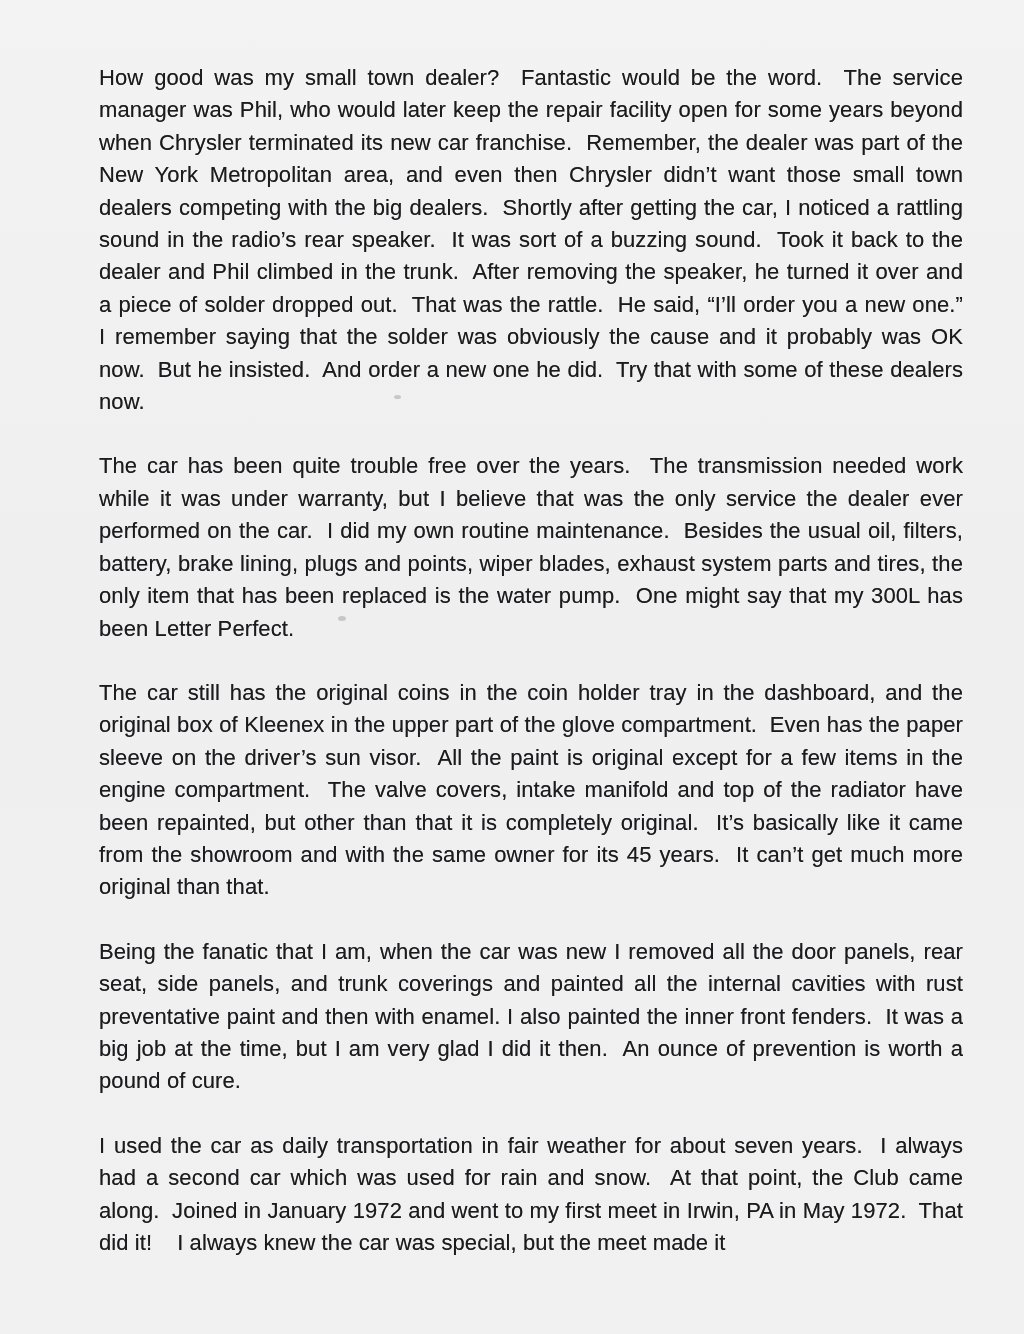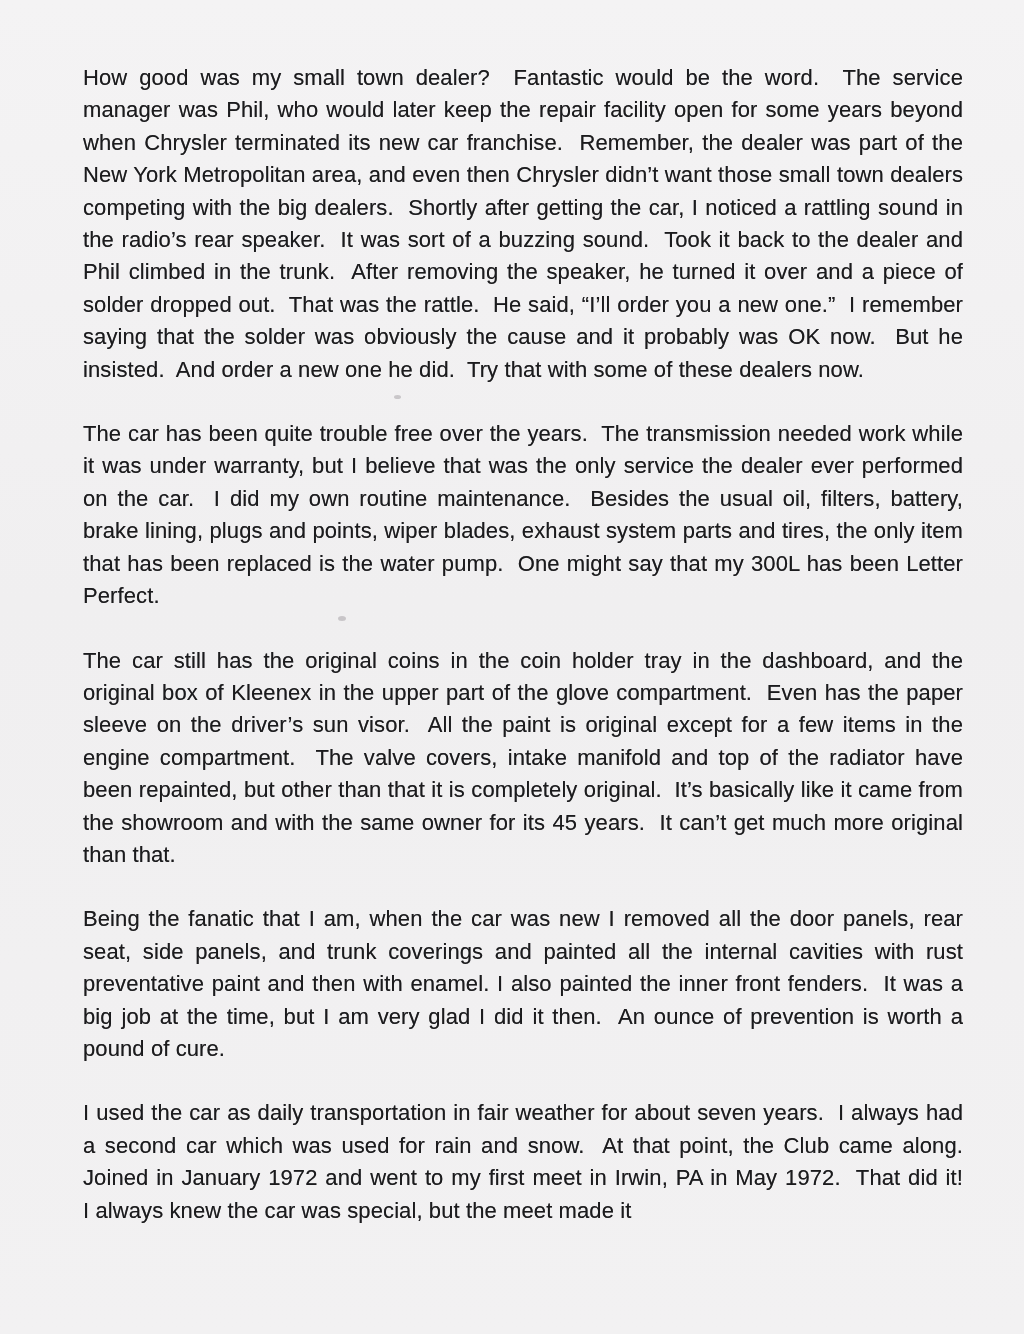--- a/index.html
+++ b/index.html
@@ -25,21 +25,21 @@
     top: 62px;
     width: 880px;
     font-family: "Liberation Sans", sans-serif;
     font-size: 22px;
     line-height: 32.4px;
     color: #1b1b1d;
     text-align: justify;
     letter-spacing: 0.1px;
   }
   .text-block p {
-    margin: 0 0 32px 0;
+    margin: 0 0 32px 16px;
     white-space: pre-wrap;
     text-shadow: 0 0 0.5px rgba(25, 25, 30, 0.55);
   }
   .speck {
     position: absolute;
     background: rgba(125, 120, 125, 0.35);
     border-radius: 50%;
   }
   .speck-1 { left: 394px; top: 395px; width: 7px; height: 4px; }
   .speck-2 { left: 338px; top: 616px; width: 8px; height: 5px; }

